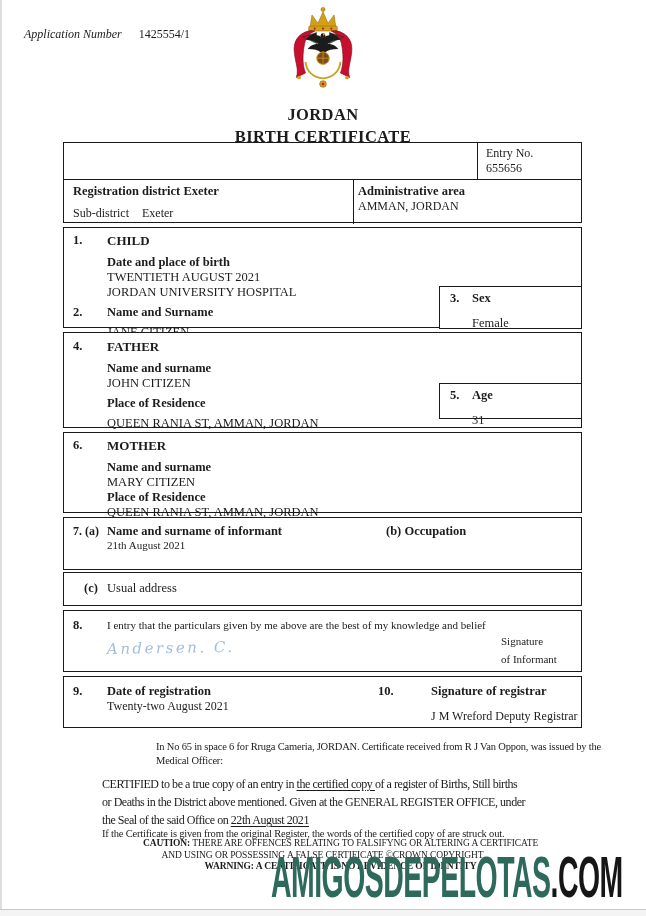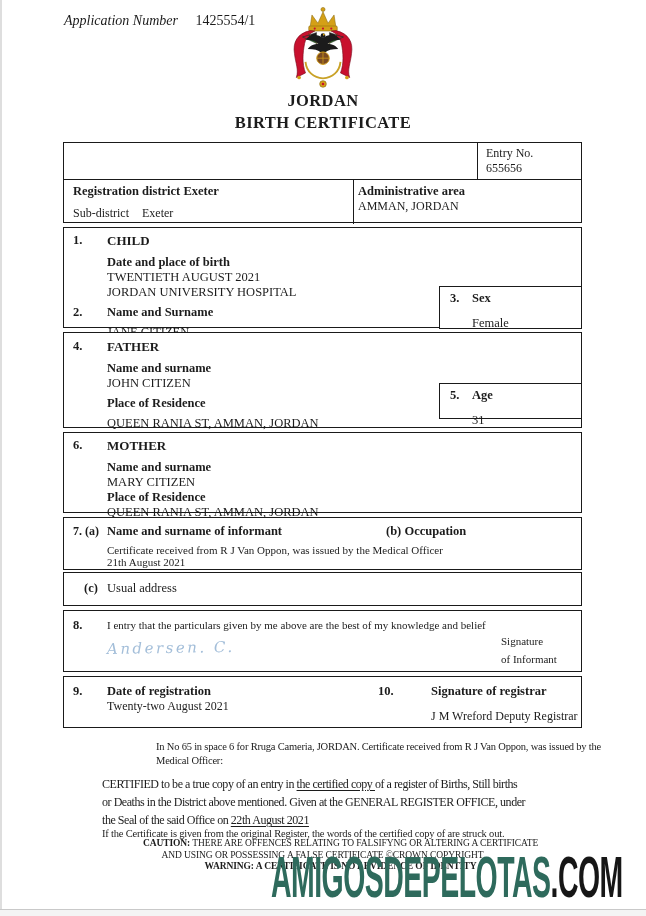--- a/index.html
+++ b/index.html
@@ -4,25 +4,25 @@
 <style>
   html,body{margin:0;padding:0;background:#ffffff;}
   .sheet{
     position:relative;width:646px;height:916px;background:#fff;overflow:hidden;
     font-family:"Liberation Serif",serif;color:#1c1c1c;
   }
   .left-edge{position:absolute;left:0;top:0;bottom:0;width:2px;background:#dedede;}
   .bottom-edge{position:absolute;left:0;right:0;top:909px;height:7px;background:#f4f4f4;border-top:1px solid #c9c9c9;}
 
   
-  .app-number{position:absolute;left:24px;top:13px;font-size:14px;margin-left:40px;}
+  .app-number{position:absolute;left:24px;top:27px;font-size:12px;}
   .app-number .lbl{font-style:italic;}
   .app-number .val{margin-left:14px;}
   .crest{position:absolute;left:277px;top:4px;width:92px;height:90px;}
-  .title{position:absolute;left:0;width:646px;top:90px;text-align:center;
+  .title{position:absolute;left:0;width:646px;top:104px;text-align:center;
          font-weight:bold;font-size:16.5px;letter-spacing:.4px;line-height:1.32;}
 
   
   .form{position:absolute;left:63px;top:142px;width:519px;font-size:12.5px;}
   .box{position:relative;border:1px solid #1a1a1a;box-sizing:border-box;background:#fff;}
   .b-label{font-weight:bold;}
   .sec-row{display:flex;}
   .num{width:43px;padding-left:9px;box-sizing:border-box;font-weight:bold;flex:0 0 auto;}
   .ind{margin-left:43px;}
   .sm{font-size:11px;}
@@ -214,21 +214,20 @@
       <div class="ind b-label">Place of Residence</div>
       <div class="ind">QUEEN RANIA ST, AMMAN, JORDAN</div>
     </div>
 
     <div class="box box4">
       <div class="sec-row">
         <span class="num" style="font-size:12px;">7. (a)</span>
         <span class="b-label">Name and surname of informant</span>
       </div>
       <div class="occ-label">(b) Occupation</div>
-      <div class="ind sm" style="margin-top:5px;">Certificate received from R J Van Oppon, was issued by the Medical Officer</div>
       <div class="ind sm">21th August 2021</div>
     </div>
 
     <div class="box box5">
       <div class="sec-row">
         <span class="numc">(c)</span>
         <span>Usual address</span>
       </div>
     </div>
 

